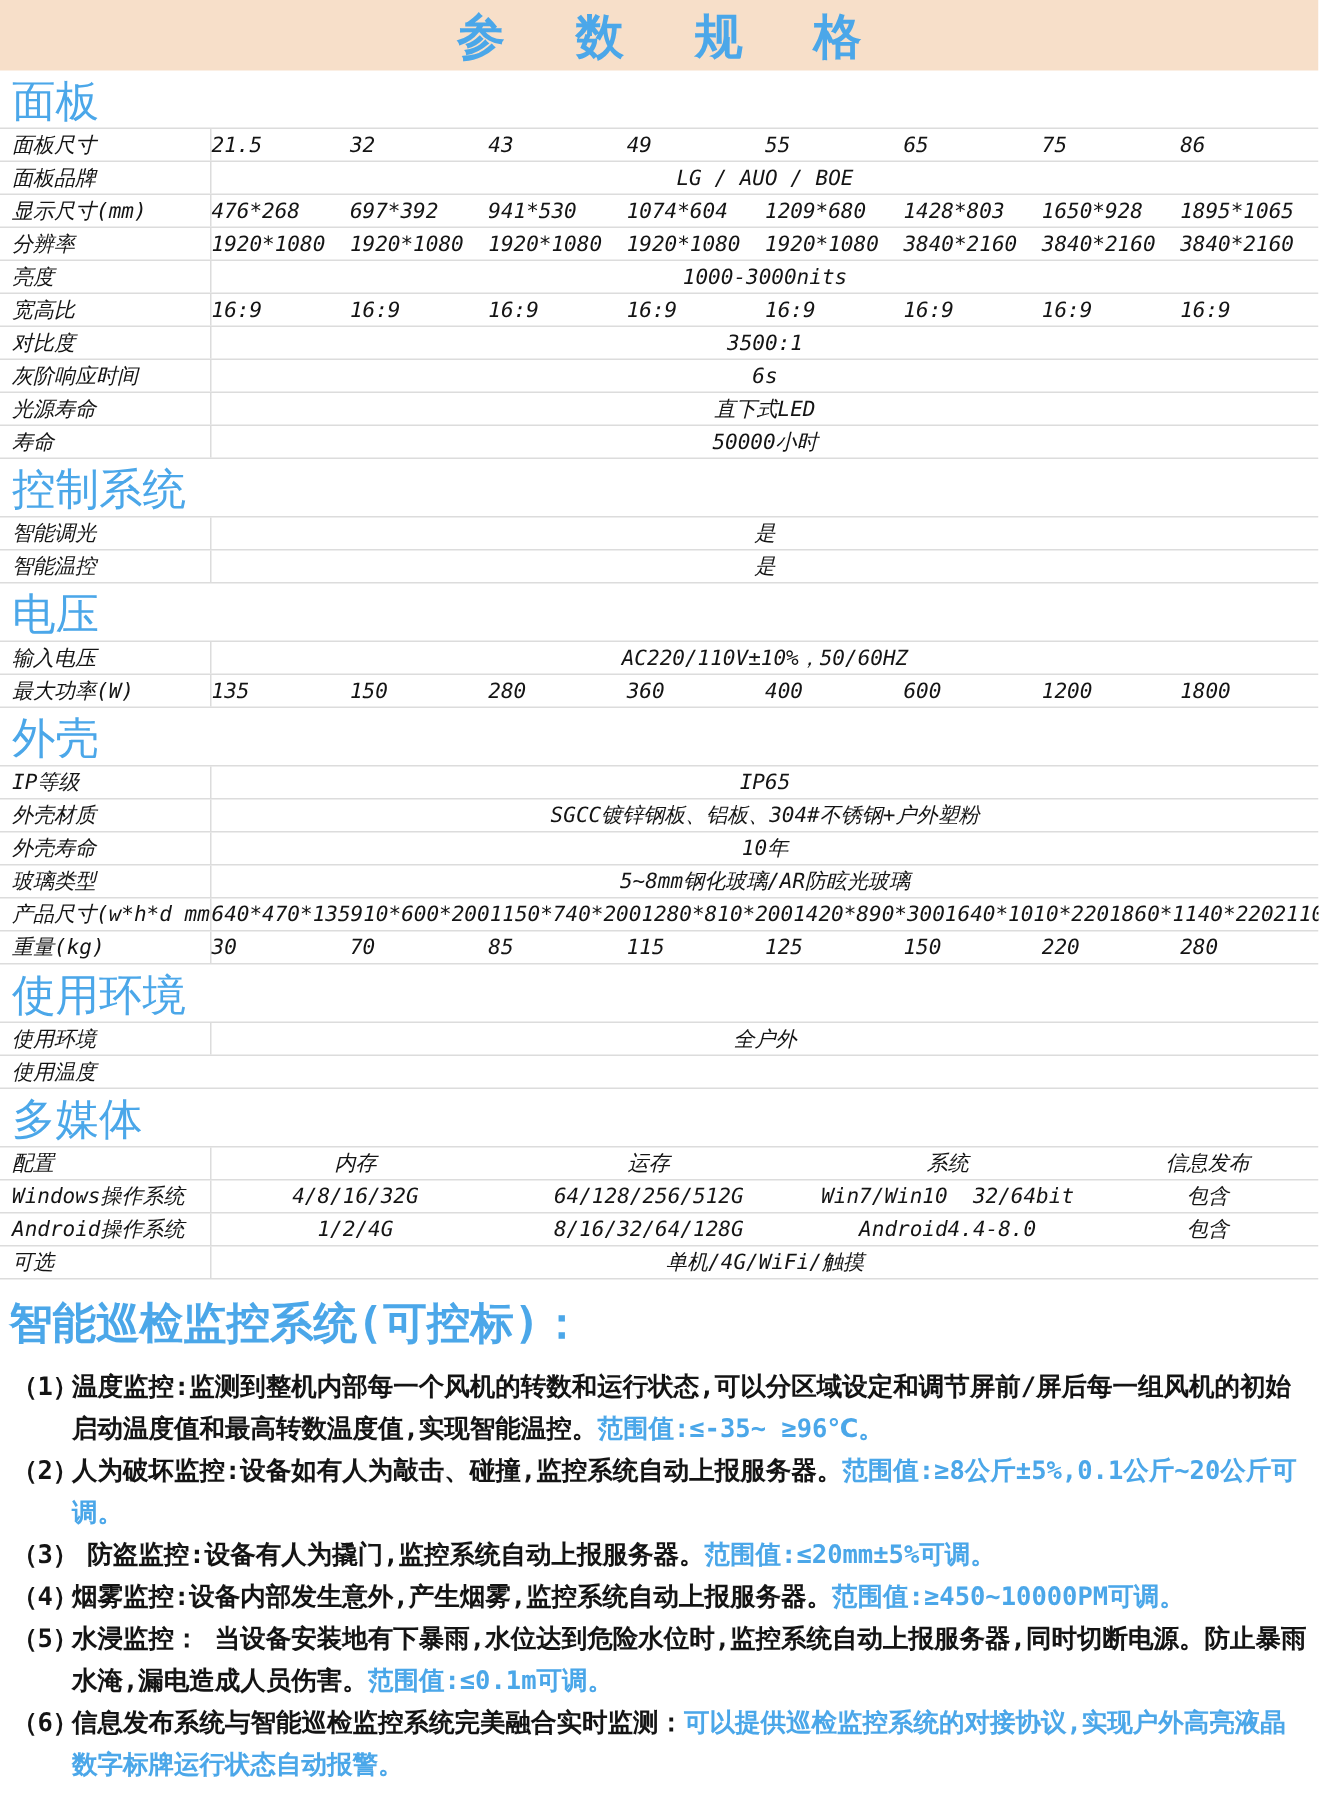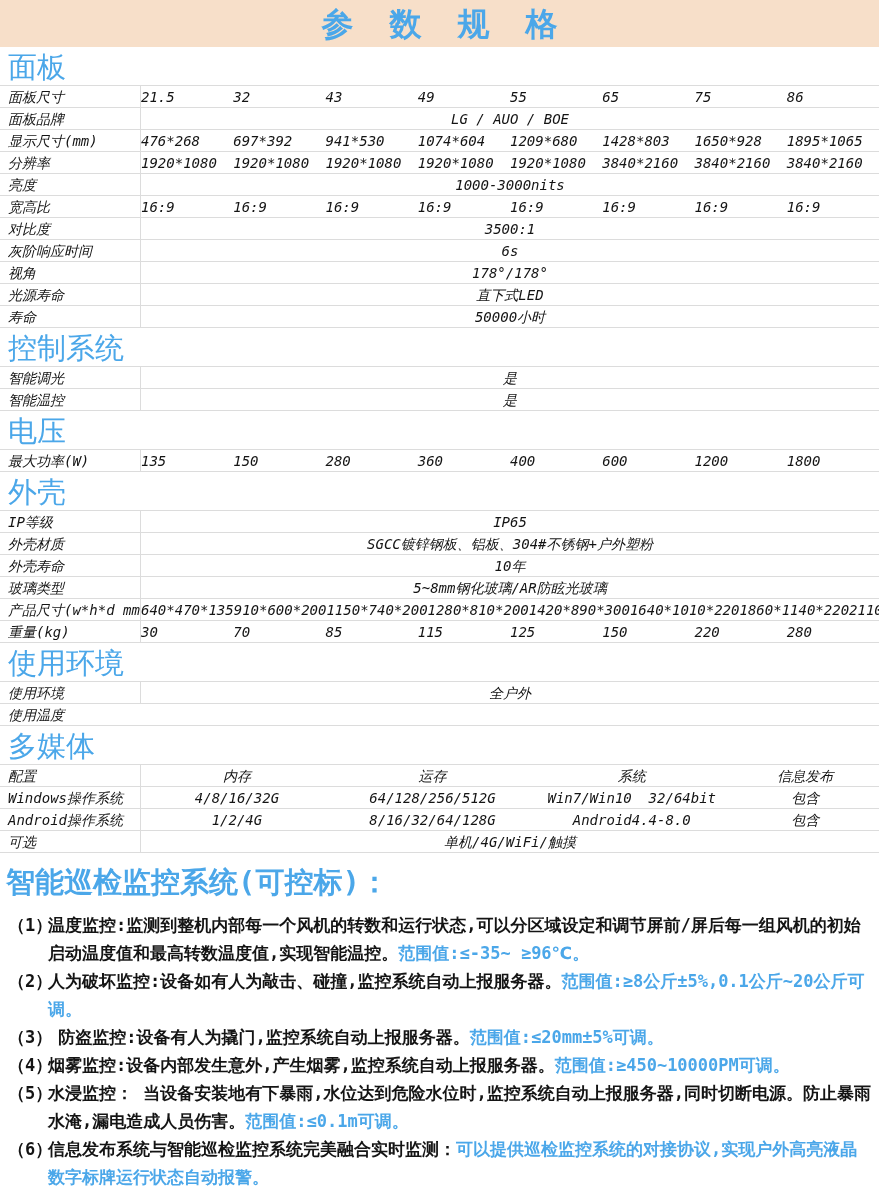--- a/index.html
+++ b/index.html
@@ -10,21 +10,21 @@
   }
   *{margin:0;padding:0;box-sizing:border-box}
   html,body{background:#fff}
   body{
     width:879px;height:1201px;overflow:hidden;
     font-family:"DejaVu Sans Mono","DejaVu Sans","Liberation Sans",sans-serif;
     color:var(--ink);
   }
   .banner{
     height:47px;background:var(--peach);
-    display:flex;align-items:center;justify-content:center;font-family:Liberation Serif, serif;
+    display:flex;align-items:center;justify-content:center;
   }
   .banner-title{
     font-size:32px;font-weight:600;color:var(--blue);
     letter-spacing:14px;padding-left:14px;line-height:1;
   }
   .spec{width:879px}
   .section-title{
     color:var(--blue);font-size:29px;font-weight:500;
     line-height:30px;padding:5px 0 3px 8px;
   }
@@ -133,26 +133,20 @@
             <div class="span-val">3500:1</div>
           </div>
         </div>
         <div class="row">
           <div class="label">灰阶响应时间</div>
           <div class="vals">
             <div class="span-val">6s</div>
           </div>
         </div>
         <div class="row">
-          <div class="label">视角</div>
-          <div class="vals">
-            <div class="span-val">178°/178°</div>
-          </div>
-        </div>
-        <div class="row">
           <div class="label">光源寿命</div>
           <div class="vals">
             <div class="span-val">直下式LED</div>
           </div>
         </div>
         <div class="row">
           <div class="label">寿命</div>
           <div class="vals">
             <div class="span-val">50000小时</div>
           </div>
@@ -172,20 +166,26 @@
           <div class="label">智能温控</div>
           <div class="vals">
             <div class="span-val">是</div>
           </div>
         </div>
       </div>
     </div>
     <div class="section-block">
       <div class="section-title">电压</div>
       <div class="sec-rows">
+        <div class="row">
+          <div class="label">输入电压</div>
+          <div class="vals">
+            <div class="span-val">AC220/110V±10%，50/60HZ</div>
+          </div>
+        </div>
         <div class="row">
           <div class="label">最大功率(W)</div>
           <div class="vals">
             <div class="cell8">135</div>
             <div class="cell8">150</div>
             <div class="cell8">280</div>
             <div class="cell8">360</div>
             <div class="cell8">400</div>
             <div class="cell8">600</div>
             <div class="cell8">1200</div>

